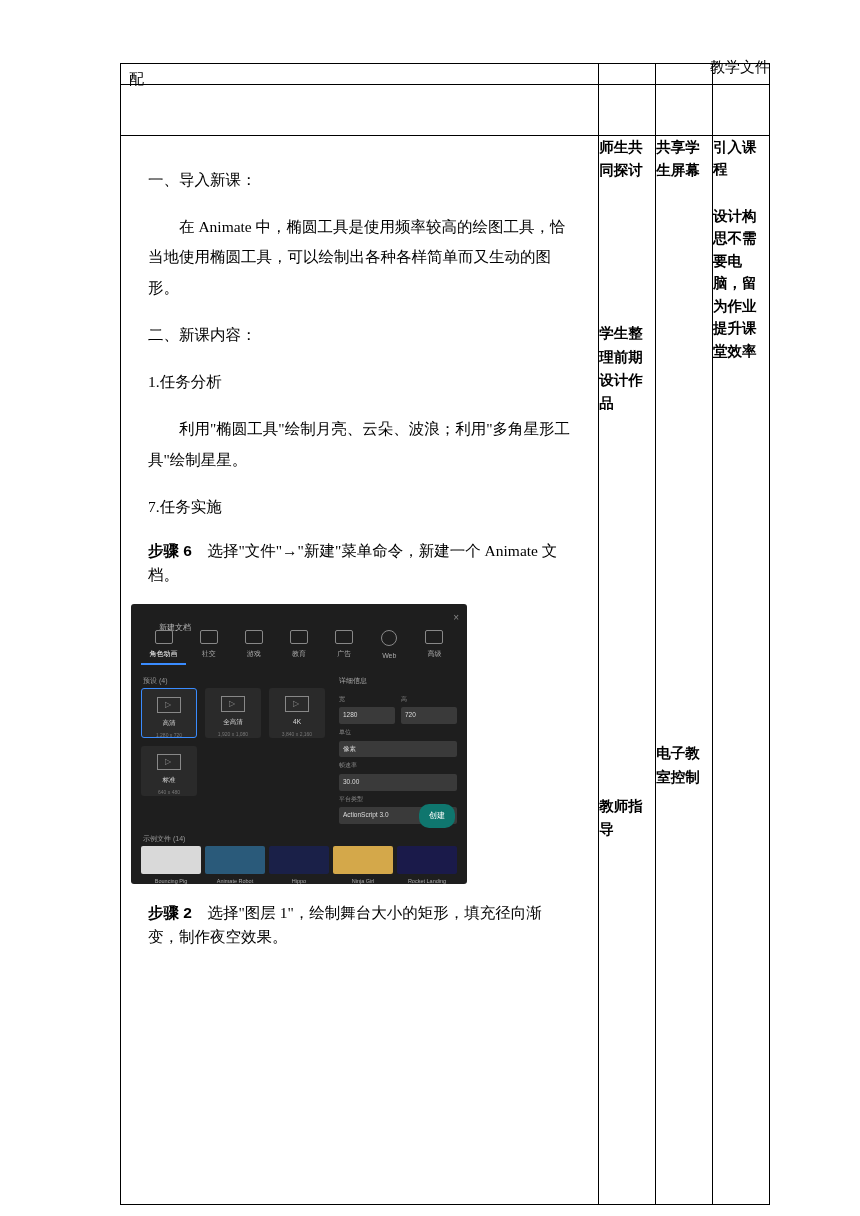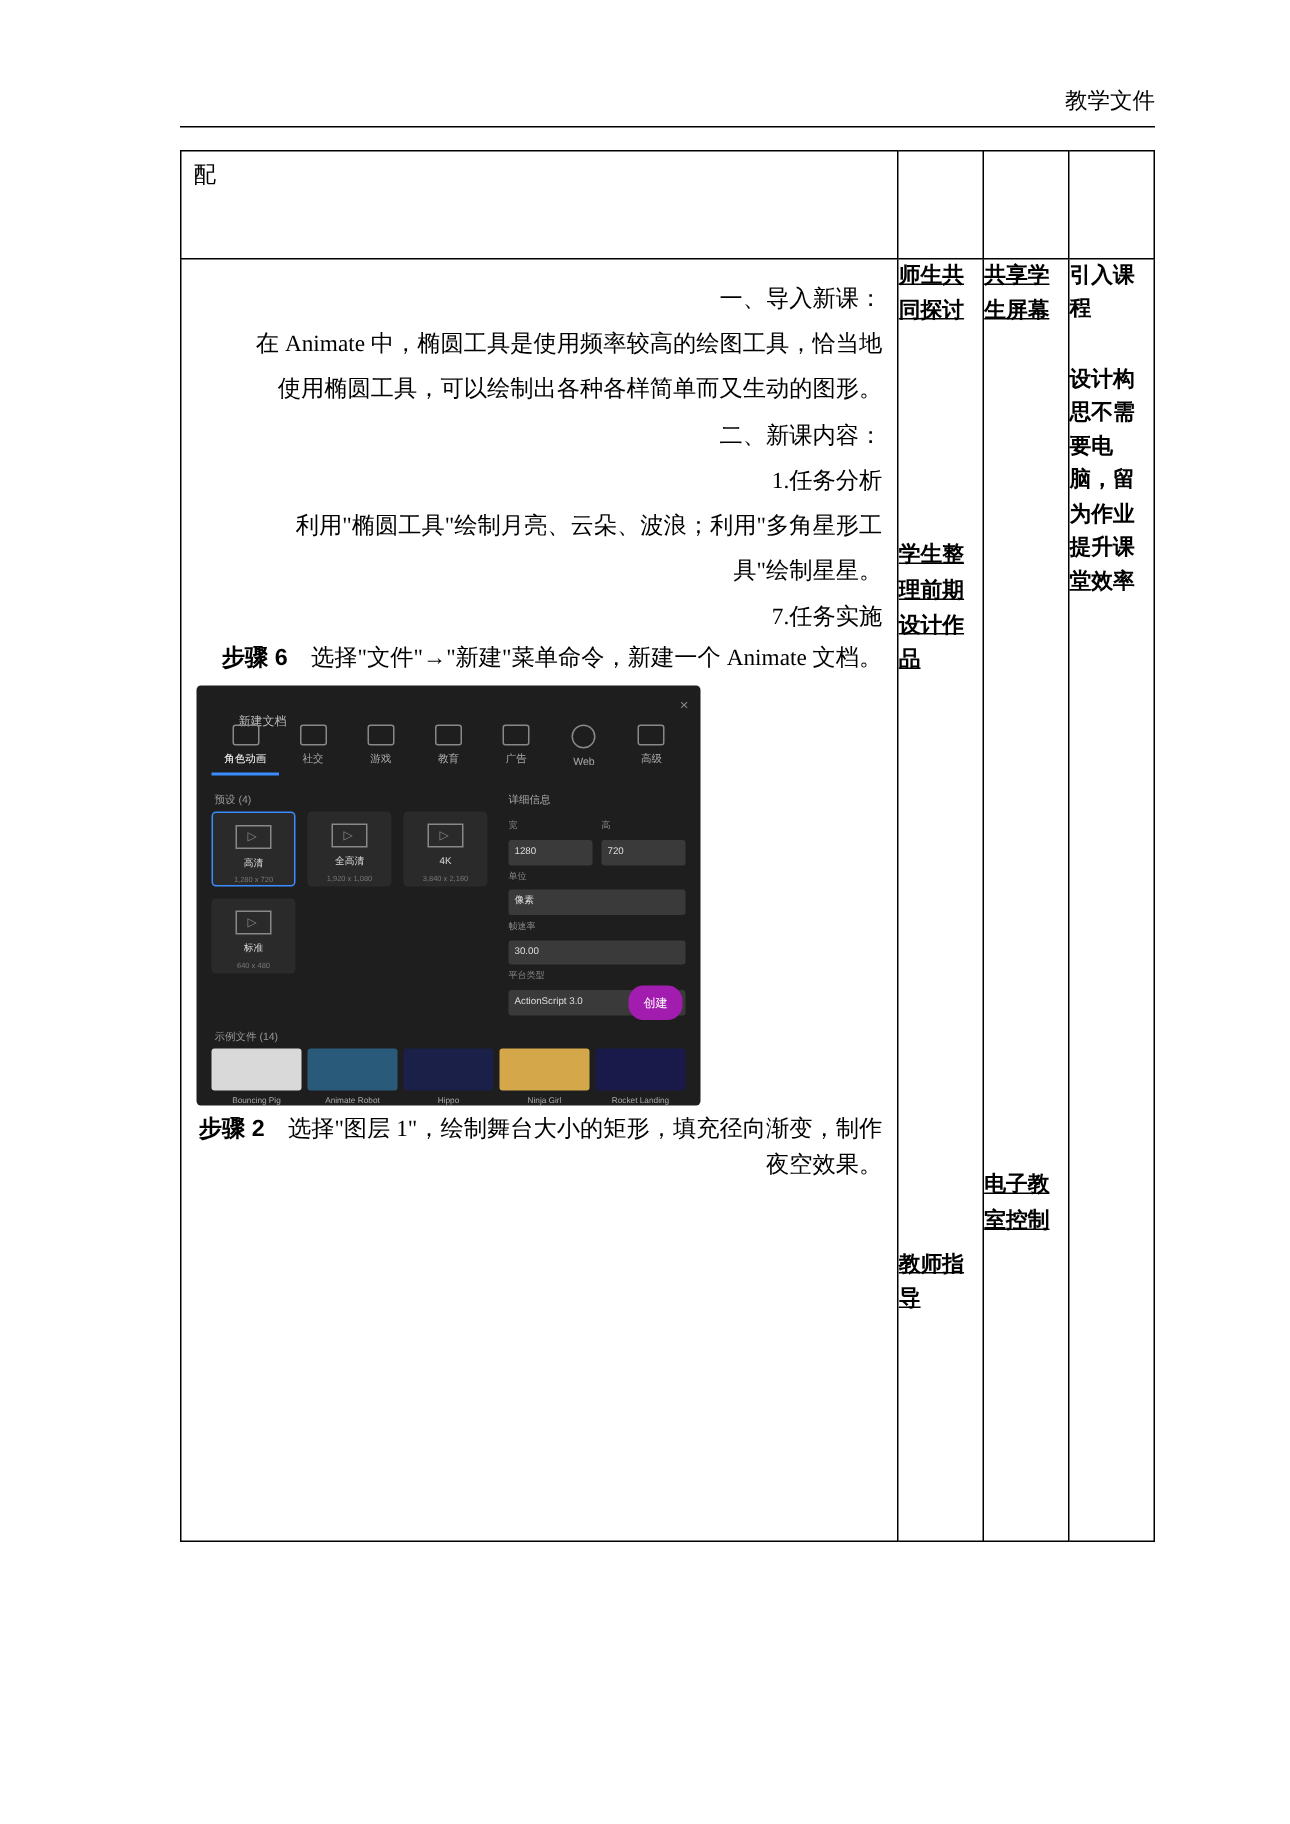--- a/index.html
+++ b/index.html
@@ -1,33 +1,33 @@
 <!DOCTYPE html>
 <html><head>
 <meta charset="utf-8">
 <style>
   * { margin: 0; padding: 0; box-sizing: border-box; }
   body { background: #fff; font-family: "SimSun", "宋体", serif; width: 860px; height: 1216px; position: relative; }
-  .page { padding: 82px 90px 60px 120px; height: 100%; position: relative; }
+  .page { padding: 45px 90px 60px 120px; height: 100%; position: relative; }
   .header-label { position: absolute; top: 58px; right: 90px; font-size: 15px; font-family: "SimSun"; }
   .header-line { position: absolute; top: 84px; left: 120px; right: 90px; border-bottom: 1.5px solid #000; }
   .table { border-collapse: collapse; width: 100%; margin-top: 18px; table-layout: fixed; }
   .table td { border: 1px solid #000; vertical-align: top; padding: 0; }
   .col-main { width: 420px; }
   .col2 { width: 50px; }
   .col3 { width: 50px; }
   .col4 { width: 50px; }
   .row1 td { height: 72px; }
   .row1 .c1 { padding: 6px 8px; font-size: 15px; }
   .main-content { padding: 12px 10px 8px 10px; font-size: 15.5px; line-height: 1.95; }
-  .main-content p { margin: 0; text-align: right; }
+  .main-content p { margin: 17px; }
   .indent { text-indent: 2em; }
   .step { font-family: "SimHei", "黑体", sans-serif; font-weight: bold; }
   .step-line { line-height: 1.55; margin-top: 2px; }
-  .side-col { padding: 8px 6px; font-size: 14.5px; font-weight: bold; line-height: 1.6; text-align: left; text-decoration: underline; }
+  .side-col { padding: 8px 6px; font-size: 14.5px; font-weight: bold; line-height: 1.6; text-align: left; }
   .side-block { margin-bottom: 130px; }
   .side-block2 { margin-bottom: 0; }
   .screenshot { width: 336px; height: 280px; background: #1e1e1e; border-radius: 3px; margin: 6px 0 4px 0; position: relative; font-family: "Microsoft YaHei", sans-serif; color: #ccc; overflow: hidden; }
   .ss-title { position: absolute; top: 6px; left: 28px; font-size: 8px; color: #bbb; margin-top: 10px; }
   .ss-close { position: absolute; top: 4px; right: 8px; font-size: 10px; color: #888; }
   .ss-tabs { position: absolute; top: 26px; left: 0; right: 0; display: flex; gap: 0; padding: 0 10px; }
   .ss-tab { flex: 1; text-align: center; }
   .ss-tab-icon { width: 18px; height: 14px; margin: 0 auto 3px auto; border: 1px solid #888; border-radius: 2px; }
   .ss-tab-icon.circle { border-radius: 50%; width: 16px; height: 16px; }
   .ss-tab-label { font-size: 7px; color: #aaa; }
@@ -41,21 +41,21 @@
   .ss-preset-ico { width: 24px; height: 16px; border: 1px solid #888; margin: 0 auto 4px auto; position: relative; }
   .ss-preset-ico::after { content: "▷"; position: absolute; left: 7px; top: -1px; font-size: 8px; color: #888; }
   .ss-preset-name { font-size: 6.5px; color: #ddd; }
   .ss-preset-dim { font-size: 5px; color: #777; margin-top: 1px; }
   .ss-details { position: absolute; right: 10px; top: 0; width: 118px; font-size: 7px; color: #aaa; }
   .ss-details-title { font-size: 7px; margin-bottom: 6px; }
   .ss-field-row { display: flex; gap: 6px; margin-bottom: 3px; }
   .ss-field { flex: 1; }
   .ss-field-label { font-size: 6px; color: #888; margin-bottom: 2px; }
   .ss-field-val { background: #3a3a3a; padding: 2px 4px; font-size: 6.5px; color: #ddd; border-radius: 2px; }
-  .ss-create { position: absolute; right: 12px; top: 130px; background: #a21caf; color: #fff; font-size: 8px; padding: 4px 10px; border-radius: 10px; }
+  .ss-create { position: absolute; right: 12px; top: 130px; background: #0f766e; color: #fff; font-size: 8px; padding: 4px 10px; border-radius: 10px; }
   .ss-samples-label { position: absolute; left: 12px; top: 158px; font-size: 7px; color: #999; }
   .ss-samples { position: absolute; left: 10px; right: 10px; top: 172px; display: flex; gap: 4px; }
   .ss-sample { flex: 1; text-align: center; }
   .ss-sample-thumb { height: 28px; border-radius: 2px; margin-bottom: 2px; }
   .ss-sample-name { font-size: 5.5px; color: #aaa; }
   .footer { position: absolute; bottom: 42px; left: 120px; right: 90px; }
   .footer-line1 { border-top: 1px solid #000; }
   .footer-line2 { border-top: 2px solid #000; margin-top: 3px; }
   .footer-text { text-align: center; font-size: 13px; margin-top: 6px; font-family: "SimSun"; }
   .col4-wrap { padding: 8px 6px; font-size: 14.5px; font-weight: bold; line-height: 1.55; }

